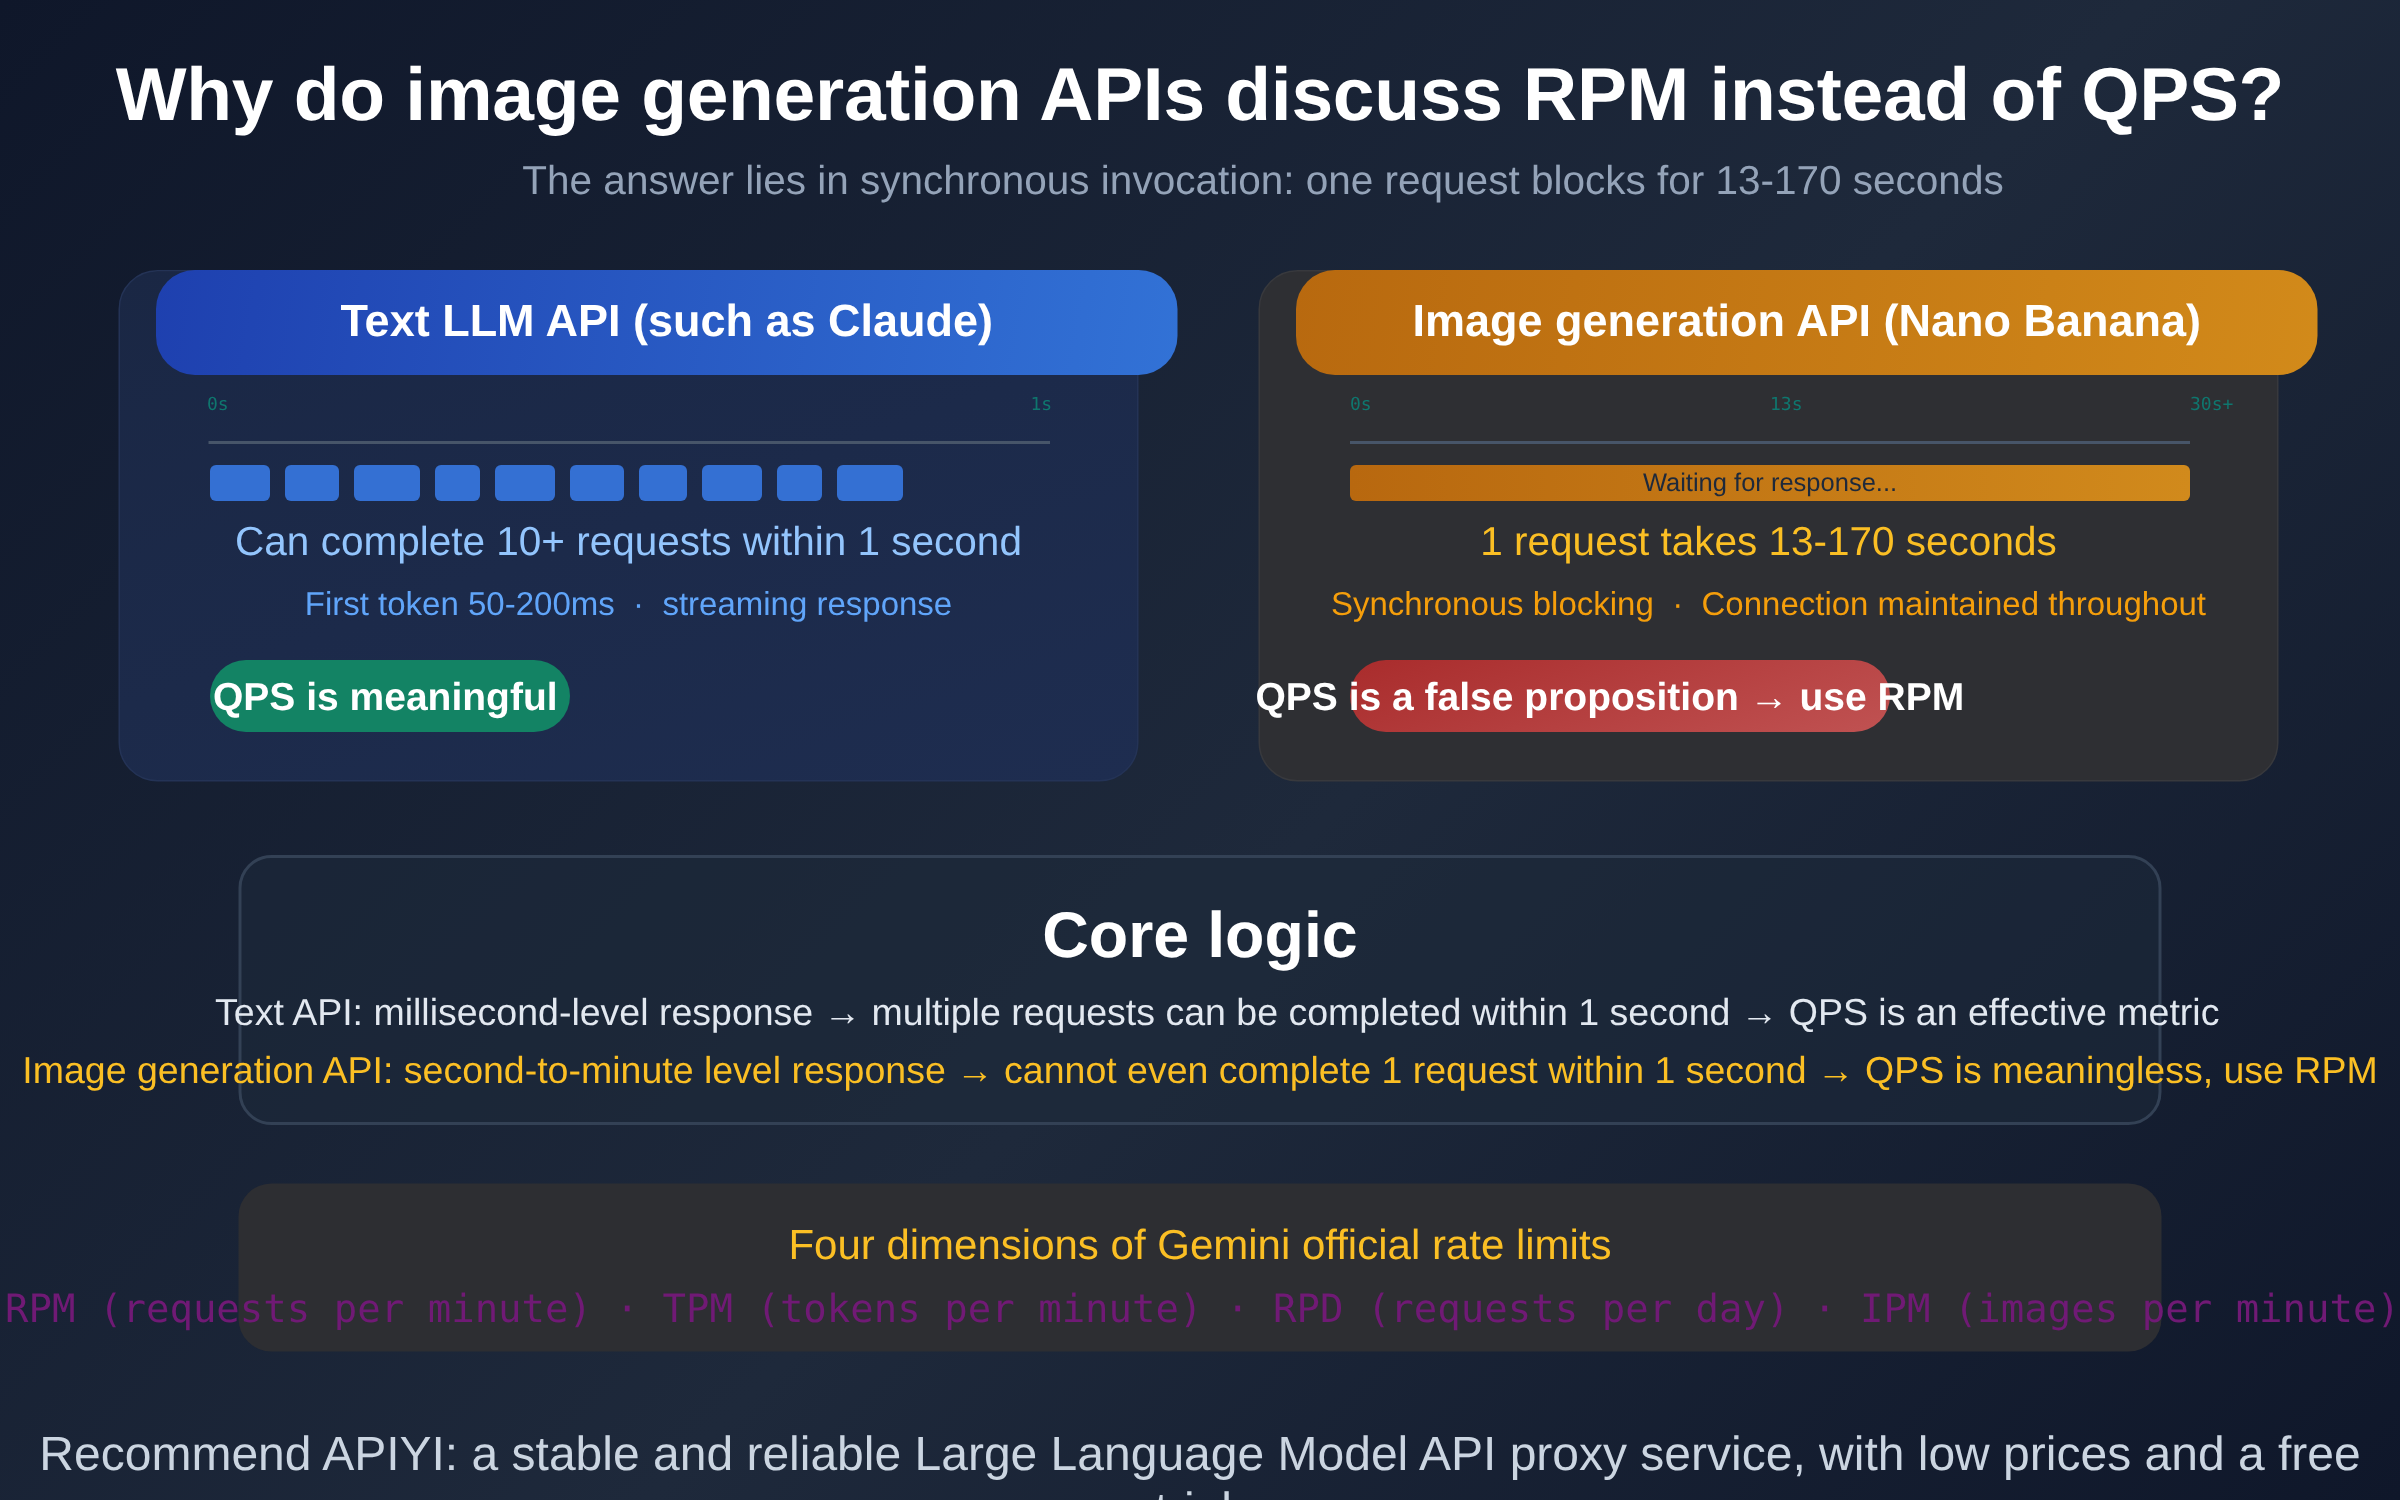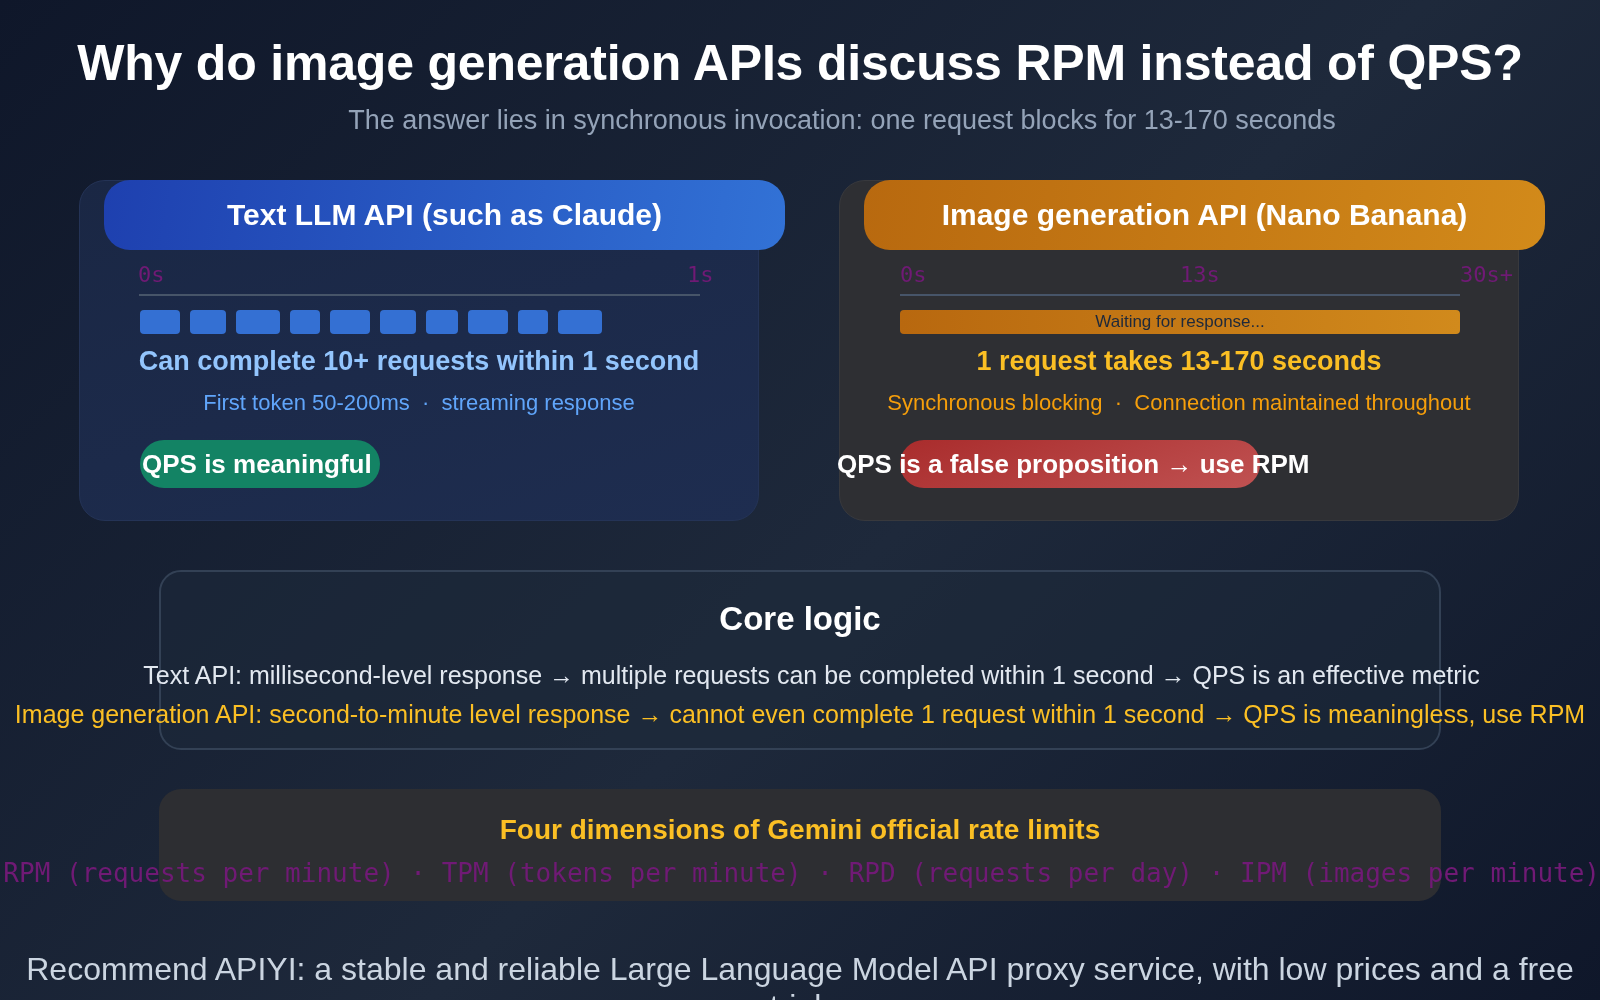--- a/index.html
+++ b/index.html
@@ -36,61 +36,61 @@
     .card-header {
       position: absolute; left: -1px; top: -1px; width: 681px; height: 70px;
       border-radius: 26px;
       display: flex; align-items: center; justify-content: center;
       font-size: 30px; font-weight: bold; color: #fff; margin-left: 25px;
     }
     .card-left .card-header { background: linear-gradient(100deg, #1e40af 0%, #3272d6 100%); }
     .card-right .card-header { background: linear-gradient(100deg, #b8690f 0%, #d28a1a 100%); }
     .tick {
       position: absolute; font-family: "DejaVu Sans Mono", "Liberation Mono", monospace;
-      font-size: 22px; color: #701a75;
+      font-size: 12px; color: #0f766e;
     }
     .axis { position: absolute; height: 2px; background: #475569; }
     .blk { position: absolute; top: 310px; height: 24px; background: #3470d3; border-radius: 4px; }
     .wait-bar {
       position: absolute; left: 900px; top: 310px; width: 560px; height: 24px;
       border-radius: 4px;
       background: linear-gradient(90deg, #b8680f 0%, #d18a1c 100%);
       color: #1e293b; font-size: 17px; text-align: center; line-height: 24px;
     }
     .stat {
-      position: absolute; font-size: 27px; font-weight: bold; text-align: center;
+      position: absolute; font-size: 27px; font-weight: normal; text-align: center;
     }
     .sub {
       position: absolute; font-size: 22px; text-align: center;
     }
     .pill {
       position: absolute; top: 440px; height: 48px; border-radius: 24px;
     }
     .pill-text {
       position: absolute; top: 449px; font-size: 26px; font-weight: bold; color: #fff; white-space: nowrap;
     }
     .core-box {
       position: absolute; left: 159px; top: 570px; width: 1282px; height: 180px;
       border-radius: 22px; border: 2px solid #334155;
       background: rgba(30,41,59,0.55);
     }
     .core-title {
       position: absolute; left: 0; width: 1600px; top: 600px; text-align: center;
-      font-size: 33px; font-weight: bold; color: #fff;
+      font-size: 43px; font-weight: bold; color: #fff;
     }
     .core-line {
       position: absolute; left: 0; width: 1600px; text-align: center; font-size: 25px; white-space: nowrap;
     }
     .gem-box {
       position: absolute; left: 159px; top: 789px; width: 1282px; height: 112px;
       border-radius: 22px; background: #2d2e32;
     }
     .gem-title {
       position: absolute; left: 0; width: 1600px; top: 814px; text-align: center;
-      font-size: 28px; font-weight: bold; color: #fbbf24;
+      font-size: 28px; font-weight: normal; color: #fbbf24;
     }
     .gem-line {
       position: absolute; left: 0; width: 1600px; top: 858px; text-align: right;
       font-family: "DejaVu Sans Mono", "Liberation Mono", monospace; font-size: 26px; color: #701a75; white-space: nowrap;
     }
     .footer {
       position: absolute; left: 0; width: 1600px; top: 951px; text-align: center;
       font-size: 32px; color: #cbd5e1;
     }
   </style>

